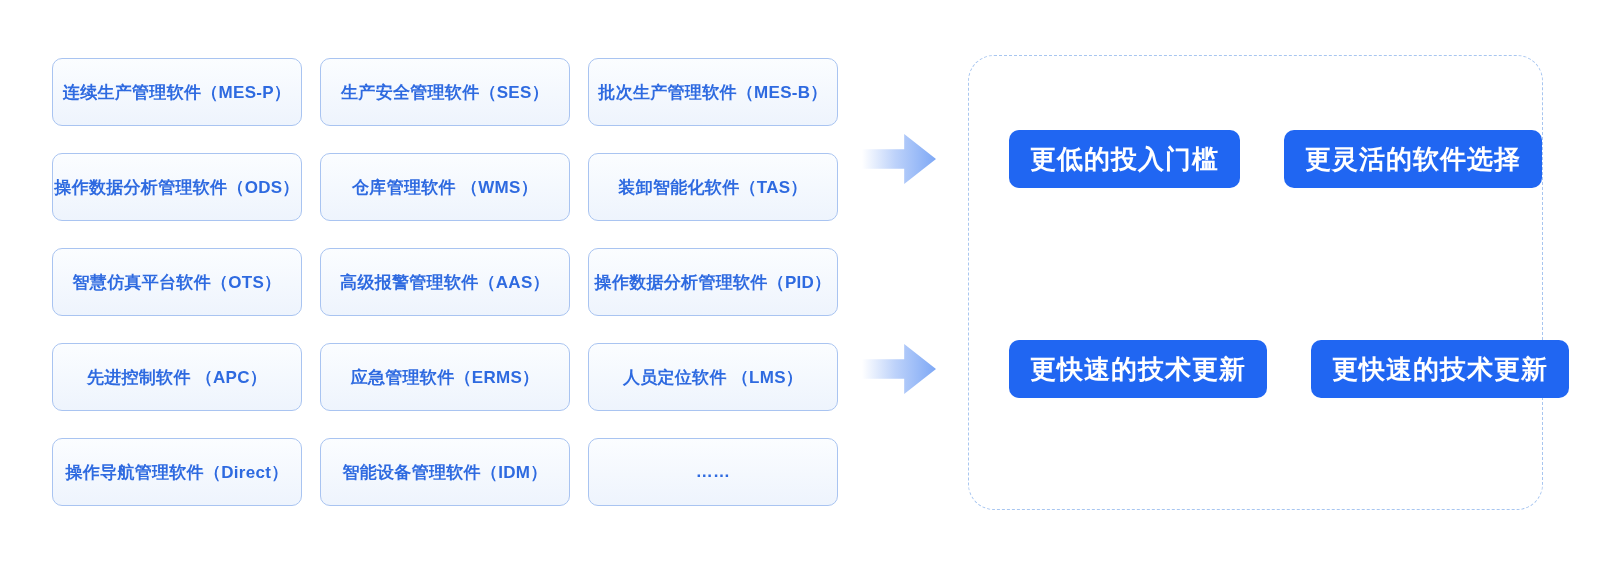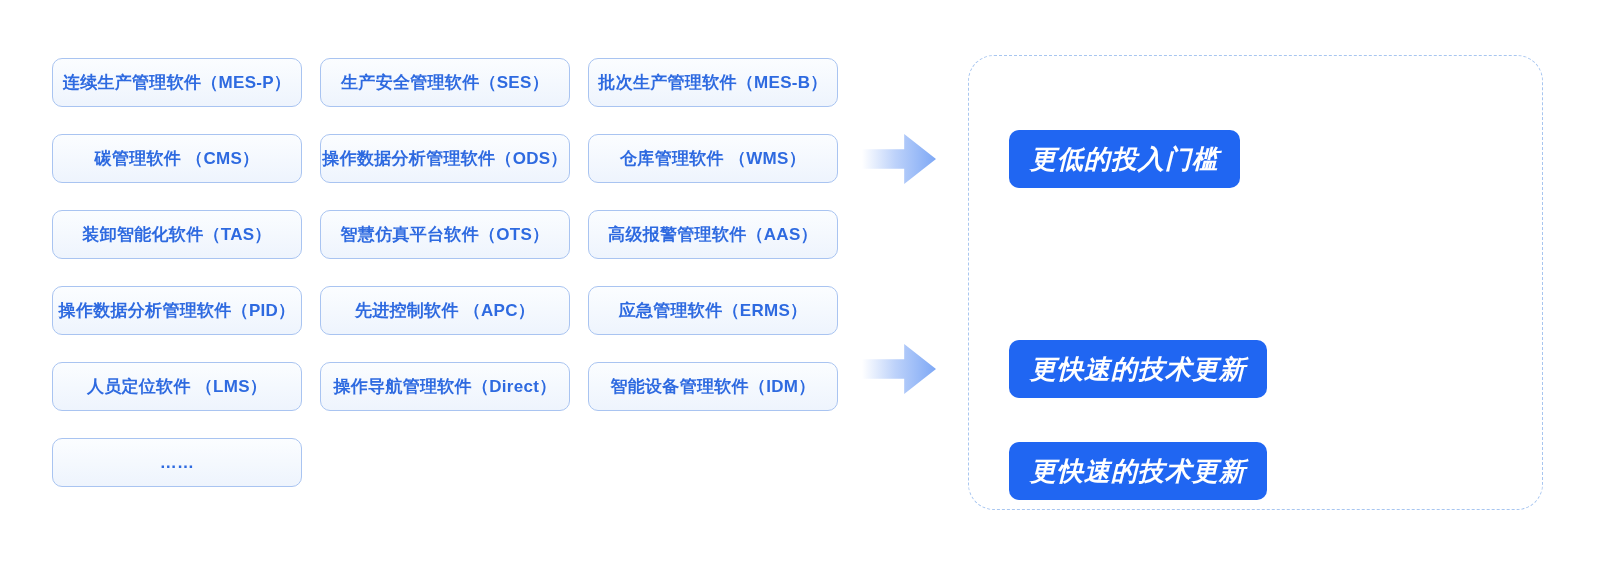--- a/index.html
+++ b/index.html
@@ -12,21 +12,21 @@
   }
 
   
   .modules-grid {
     position:absolute; left:52px; top:58px;
     display:grid;
     grid-template-columns:repeat(3, 250px);
     column-gap:18px; row-gap:27px;
   }
   .module-box {
-    height:49px; box-sizing:border-box;
+    height:68px; box-sizing:border-box;
     border:1px solid #a9c4f1;
     border-radius:10px;
     background:linear-gradient(180deg, #fbfdff 0%, #eef4fd 100%);
     display:flex; align-items:center; justify-content:center;
     color:#2e6ae0;
     font-size:17px; font-weight:600;
     letter-spacing:0.3px;
     white-space:nowrap;
   }
 
@@ -46,60 +46,59 @@
     width:575px; height:455px;
     box-sizing:border-box;
     border:1.5px dashed #a8c6f0;
     border-radius:26px;
   }
   .benefit-row {
     position:absolute; left:40px;
     display:flex; gap:44px;
   }
   .benefit-row-1 { top:74px; }
-  .benefit-row-2 { top:284px;flex-direction:column; }
+  .benefit-row-2 { top:284px; }
   .benefit-badge {
     height:58px;
     padding:0 21px;
     background:#2066f2;
     border-radius:10px;
     color:#ffffff;
     font-size:26px; font-weight:700;
     letter-spacing:1px;
     display:flex; align-items:center; justify-content:center;
     white-space:nowrap;
-    font-style:italic;
   }
 </style>
 </head>
 <body>
 
 <div class="modules-grid">
   <div class="module-box">连续生产管理软件（MES-P）</div>
   <div class="module-box">生产安全管理软件（SES）</div>
   <div class="module-box">批次生产管理软件（MES-B）</div>
-  <div class="module-box">碳管理软件 （CMS）</div>
   <div class="module-box">操作数据分析管理软件（ODS）</div>
   <div class="module-box">仓库管理软件 （WMS）</div>
   <div class="module-box">装卸智能化软件（TAS）</div>
   <div class="module-box">智慧仿真平台软件（OTS）</div>
   <div class="module-box">高级报警管理软件（AAS）</div>
   <div class="module-box">操作数据分析管理软件（PID）</div>
   <div class="module-box">先进控制软件 （APC）</div>
   <div class="module-box">应急管理软件（ERMS）</div>
   <div class="module-box">人员定位软件 （LMS）</div>
   <div class="module-box">操作导航管理软件（Direct）</div>
   <div class="module-box">智能设备管理软件（IDM）</div>
   <div class="module-box">……</div>
 </div>
 
 <div class="arrow arrow-1"></div>
 <div class="arrow arrow-2"></div>
 
 <div class="benefits-panel">
   <div class="benefit-row benefit-row-1">
     <div class="benefit-badge">更低的投入门槛</div>
+    <div class="benefit-badge">更灵活的软件选择</div>
   </div>
   <div class="benefit-row benefit-row-2">
     <div class="benefit-badge">更快速的技术更新</div>
     <div class="benefit-badge">更快速的技术更新</div>
   </div>
 </div>
 
 </body></html>

